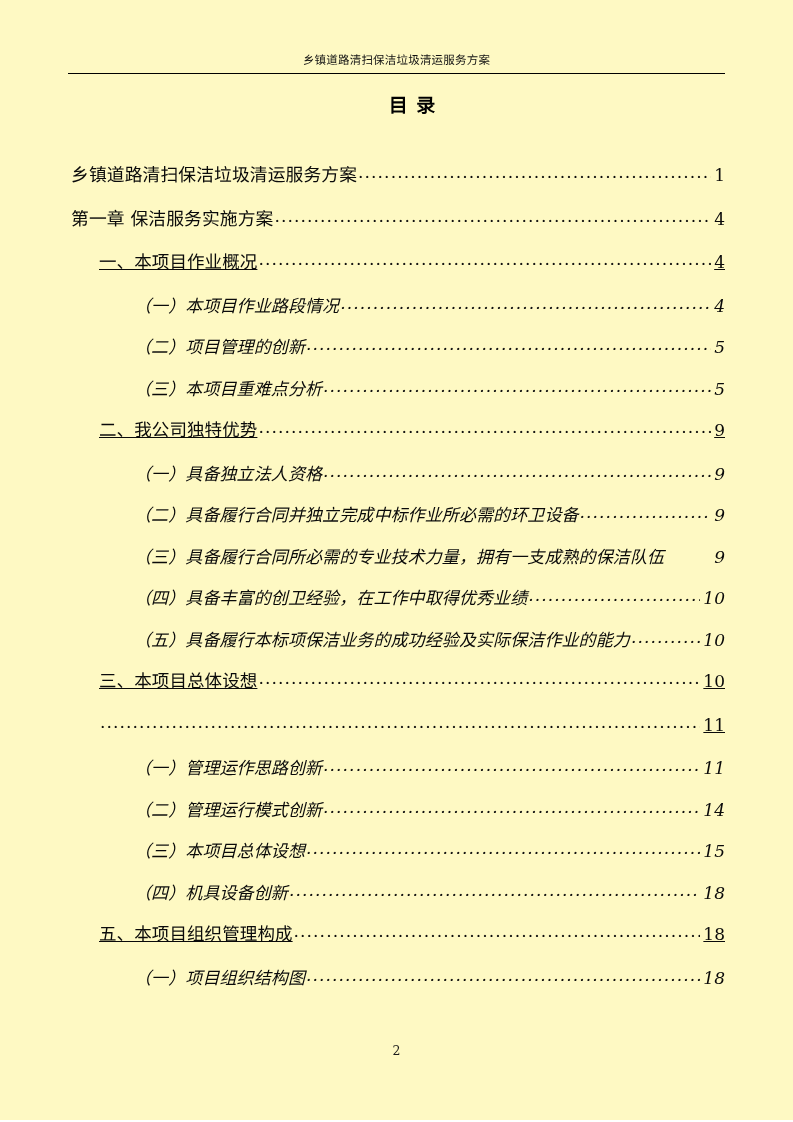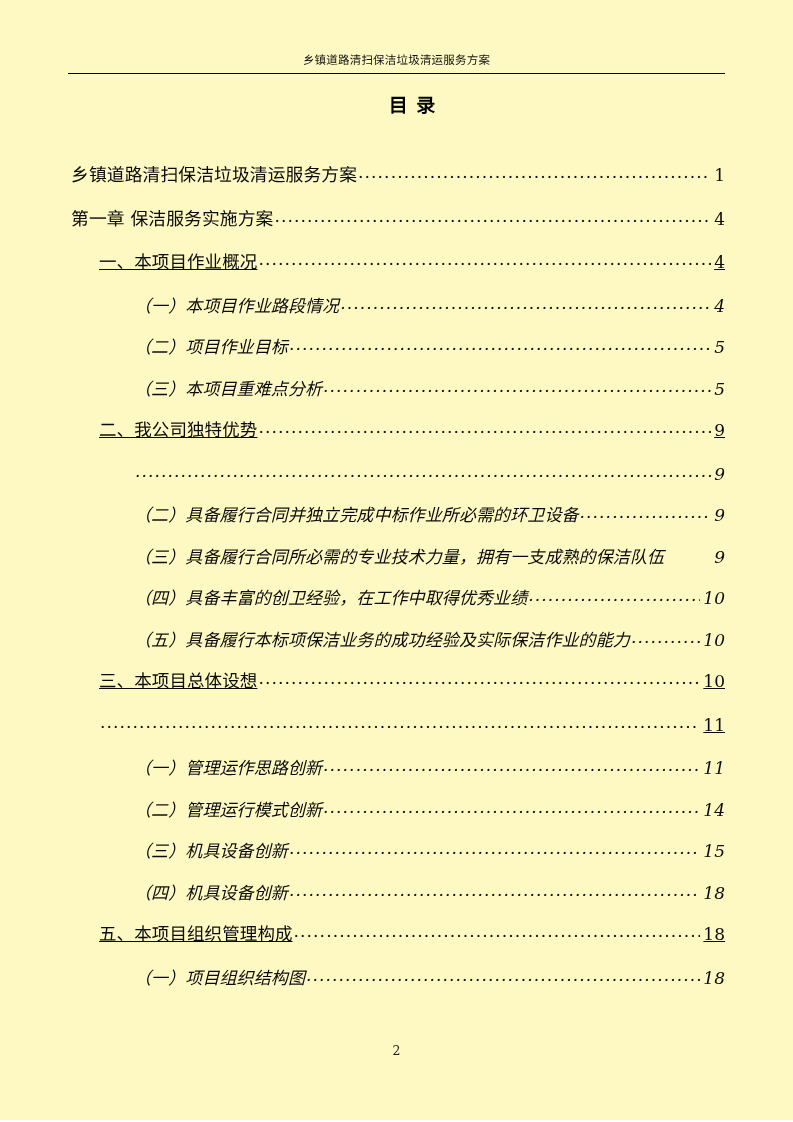--- a/index.html
+++ b/index.html
@@ -177,35 +177,36 @@
         <span class="toc-text">一、本项目作业概况</span>
         <span class="toc-leader"></span>
         <span class="toc-page">4</span>
       </div>
       <div class="toc-entry lvl3">
         <span class="toc-text">（一）本项目作业路段情况</span>
         <span class="toc-leader"></span>
         <span class="toc-page">4</span>
       </div>
       <div class="toc-entry lvl3">
-        <span class="toc-text">（二）项目作业目标</span>
+        <span class="toc-text">（二）项目管理的创新</span>
         <span class="toc-leader"></span>
         <span class="toc-page">5</span>
       </div>
       <div class="toc-entry lvl3">
         <span class="toc-text">（三）本项目重难点分析</span>
         <span class="toc-leader"></span>
         <span class="toc-page">5</span>
       </div>
       <div class="toc-entry lvl2">
         <span class="toc-text">二、我公司独特优势</span>
         <span class="toc-leader"></span>
         <span class="toc-page">9</span>
       </div>
       <div class="toc-entry lvl3">
+        <span class="toc-text">（一）具备独立法人资格</span>
         <span class="toc-leader"></span>
         <span class="toc-page">9</span>
       </div>
       <div class="toc-entry lvl3">
         <span class="toc-text">（二）具备履行合同并独立完成中标作业所必需的环卫设备</span>
         <span class="toc-leader"></span>
         <span class="toc-page">9</span>
       </div>
       <div class="toc-entry lvl3 no-leader">
         <span class="toc-text">（三）具备履行合同所必需的专业技术力量，拥有一支成熟的保洁队伍</span>
@@ -235,21 +236,21 @@
         <span class="toc-text">（一）管理运作思路创新</span>
         <span class="toc-leader"></span>
         <span class="toc-page">11</span>
       </div>
       <div class="toc-entry lvl3">
         <span class="toc-text">（二）管理运行模式创新</span>
         <span class="toc-leader"></span>
         <span class="toc-page">14</span>
       </div>
       <div class="toc-entry lvl3">
-        <span class="toc-text">（三）机具设备创新</span>
+        <span class="toc-text">（三）本项目总体设想</span>
         <span class="toc-leader"></span>
         <span class="toc-page">15</span>
       </div>
       <div class="toc-entry lvl3">
         <span class="toc-text">（四）机具设备创新</span>
         <span class="toc-leader"></span>
         <span class="toc-page">18</span>
       </div>
       <div class="toc-entry lvl2">
         <span class="toc-text">五、本项目组织管理构成</span>

